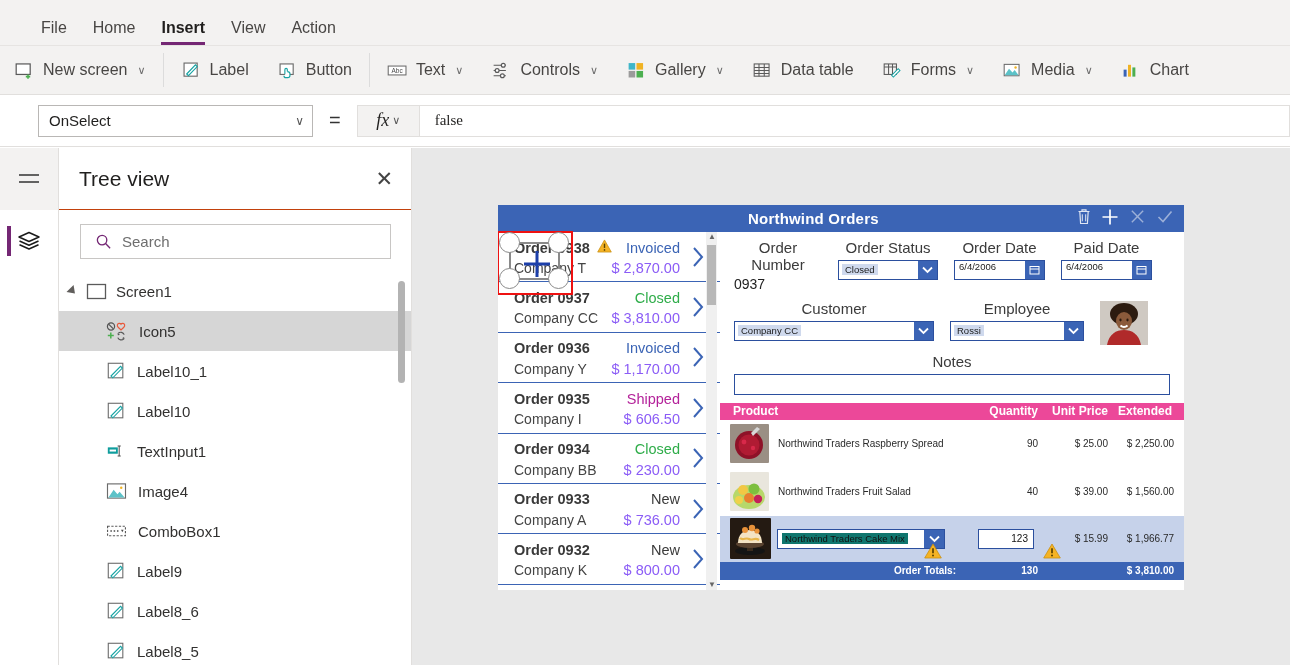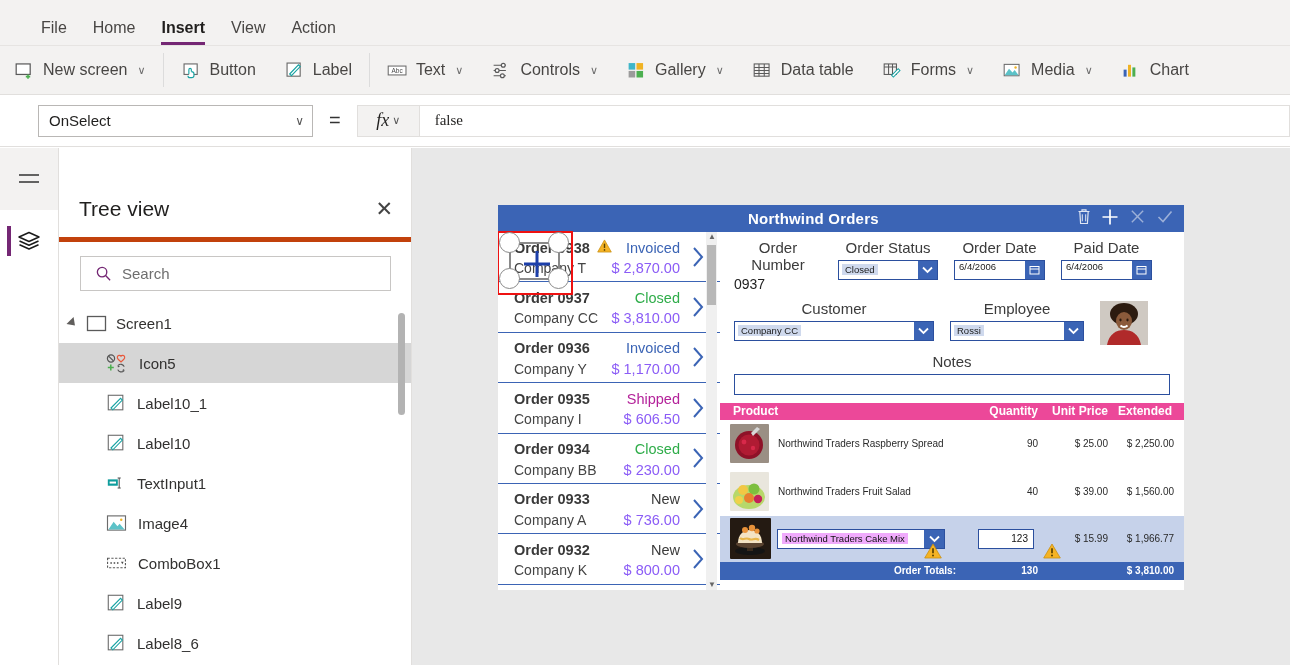--- a/index.html
+++ b/index.html
@@ -87,21 +87,21 @@
     width:4px; height:30px; background:#742774;
   }
 
   
   .tree {
     position:absolute; left:59px; top:148px; width:353px; height:517px;
     background:#fff; border-right:1px solid #e1dfdd;
   }
   .tree-head {
     height:62px; display:flex; align-items:center;
-    padding:0 18px 0 20px; border-bottom:5px solid #c2410c;margin-top:32px;
+    padding:0 18px 0 20px; border-bottom:1px solid #c2410c;
   }
   .tree-title { font-size:21px; color:#201f1e; }
   .tree-close { margin-left:auto; font-size:21px; color:#444; line-height:1; cursor:pointer; }
   .searchwrap { padding:14px 20px 12px 21px; }
   .searchbox {
     height:35px; border:1px solid #c8c6c4; display:flex;
     align-items:center; gap:10px; padding-left:14px; background:#fff;
   }
   .searchbox .ph { font-size:15px; color:#6e6e6e; }
   .tlist { position:relative; height:calc(100% - 62px - 61px); overflow:hidden; }
@@ -222,21 +222,21 @@
   .totals {
     height:18px; background:#3b64b5; display:flex; align-items:center;
     font-size:10px; font-weight:bold; color:#fff;
   }
 
   
   .eddd {
     width:168px; height:20px; border:1.5px solid #2b4f9e; background:#fff;
     position:relative; display:flex; align-items:center;
   }
-  .eddd .txt { font-size:9.5px; padding:0 3px; margin-left:4px; background:#f0abfc; color:#111; }
+  .eddd .txt { font-size:9.5px; padding:0 3px; margin-left:4px; background:#0f766e; color:#111; }
   .eddd .btn { position:absolute; right:0; top:0; bottom:0; width:20px; background:#3b64b5;
                display:flex; align-items:center; justify-content:center; }
   .edqty {
     width:56px; height:20px; border:1.5px solid #2b4f9e; background:#fff;
     display:flex; align-items:center; justify-content:flex-end;
     padding-right:5px; font-size:10px; color:#111;
   }
 
   
   .selbox {
@@ -272,33 +272,33 @@
         <rect x="2.5" y="4.5" width="16" height="12" fill="#fff" stroke="#5a5a5a" stroke-width="1.4"></rect>
         <path d="M16 16.5v5M13.5 19h5" stroke="#4caf50" stroke-width="1.8"></path>
       </svg>
       <span>New screen</span>
       <span class="cv">∨</span>
     </div>
     <div class="rsep"></div>
 
     <div class="rb">
       <svg class="ico" viewBox="0 0 24 24">
+        <rect x="3.5" y="3.5" width="15" height="15" fill="#fff" stroke="#6b6b6b" stroke-width="1.3"></rect>
+        <path d="M6.5 16 L16.5 5.5 L18.5 7.5 L8.5 18 Z" fill="#fff" stroke="#18a3a3" stroke-width="1.3"></path>
+      </svg>
+      <span>Label</span>
+    </div>
+
+    <div class="rb">
+      <svg class="ico" viewBox="0 0 24 24">
         <rect x="3.5" y="4.5" width="15" height="12" fill="#fff" stroke="#6b6b6b" stroke-width="1.3"></rect>
         <path d="M9 16v-5a1.4 1.4 0 0 1 2.8 0v2" fill="#fff" stroke="#18a3a3" stroke-width="1.3"></path>
         <path d="M11.8 13.3c1.6 0 3 .6 3 2.4v2.1c0 1.4-1.1 2.4-2.6 2.4h-2c-1.3 0-2.2-1-2.2-2.3" fill="#fff" stroke="#18a3a3" stroke-width="1.3"></path>
       </svg>
       <span>Button</span>
-    </div>
-
-    <div class="rb">
-      <svg class="ico" viewBox="0 0 24 24">
-        <rect x="3.5" y="3.5" width="15" height="15" fill="#fff" stroke="#6b6b6b" stroke-width="1.3"></rect>
-        <path d="M6.5 16 L16.5 5.5 L18.5 7.5 L8.5 18 Z" fill="#fff" stroke="#18a3a3" stroke-width="1.3"></path>
-      </svg>
-      <span>Label</span>
     </div>
     <div class="rsep"></div>
 
     <div class="rb">
       <svg class="ico" viewBox="0 0 26 24">
         <rect x="1.5" y="6.5" width="22" height="11" fill="#fff" stroke="#6b6b6b" stroke-width="1.3"></rect>
         <text x="12.5" y="14.6" font-size="8" font-family="Liberation Sans, sans-serif" fill="#4a4a4a" text-anchor="middle">Abc</text>
       </svg>
       <span>Text</span>
       <span class="cv">∨</span>

